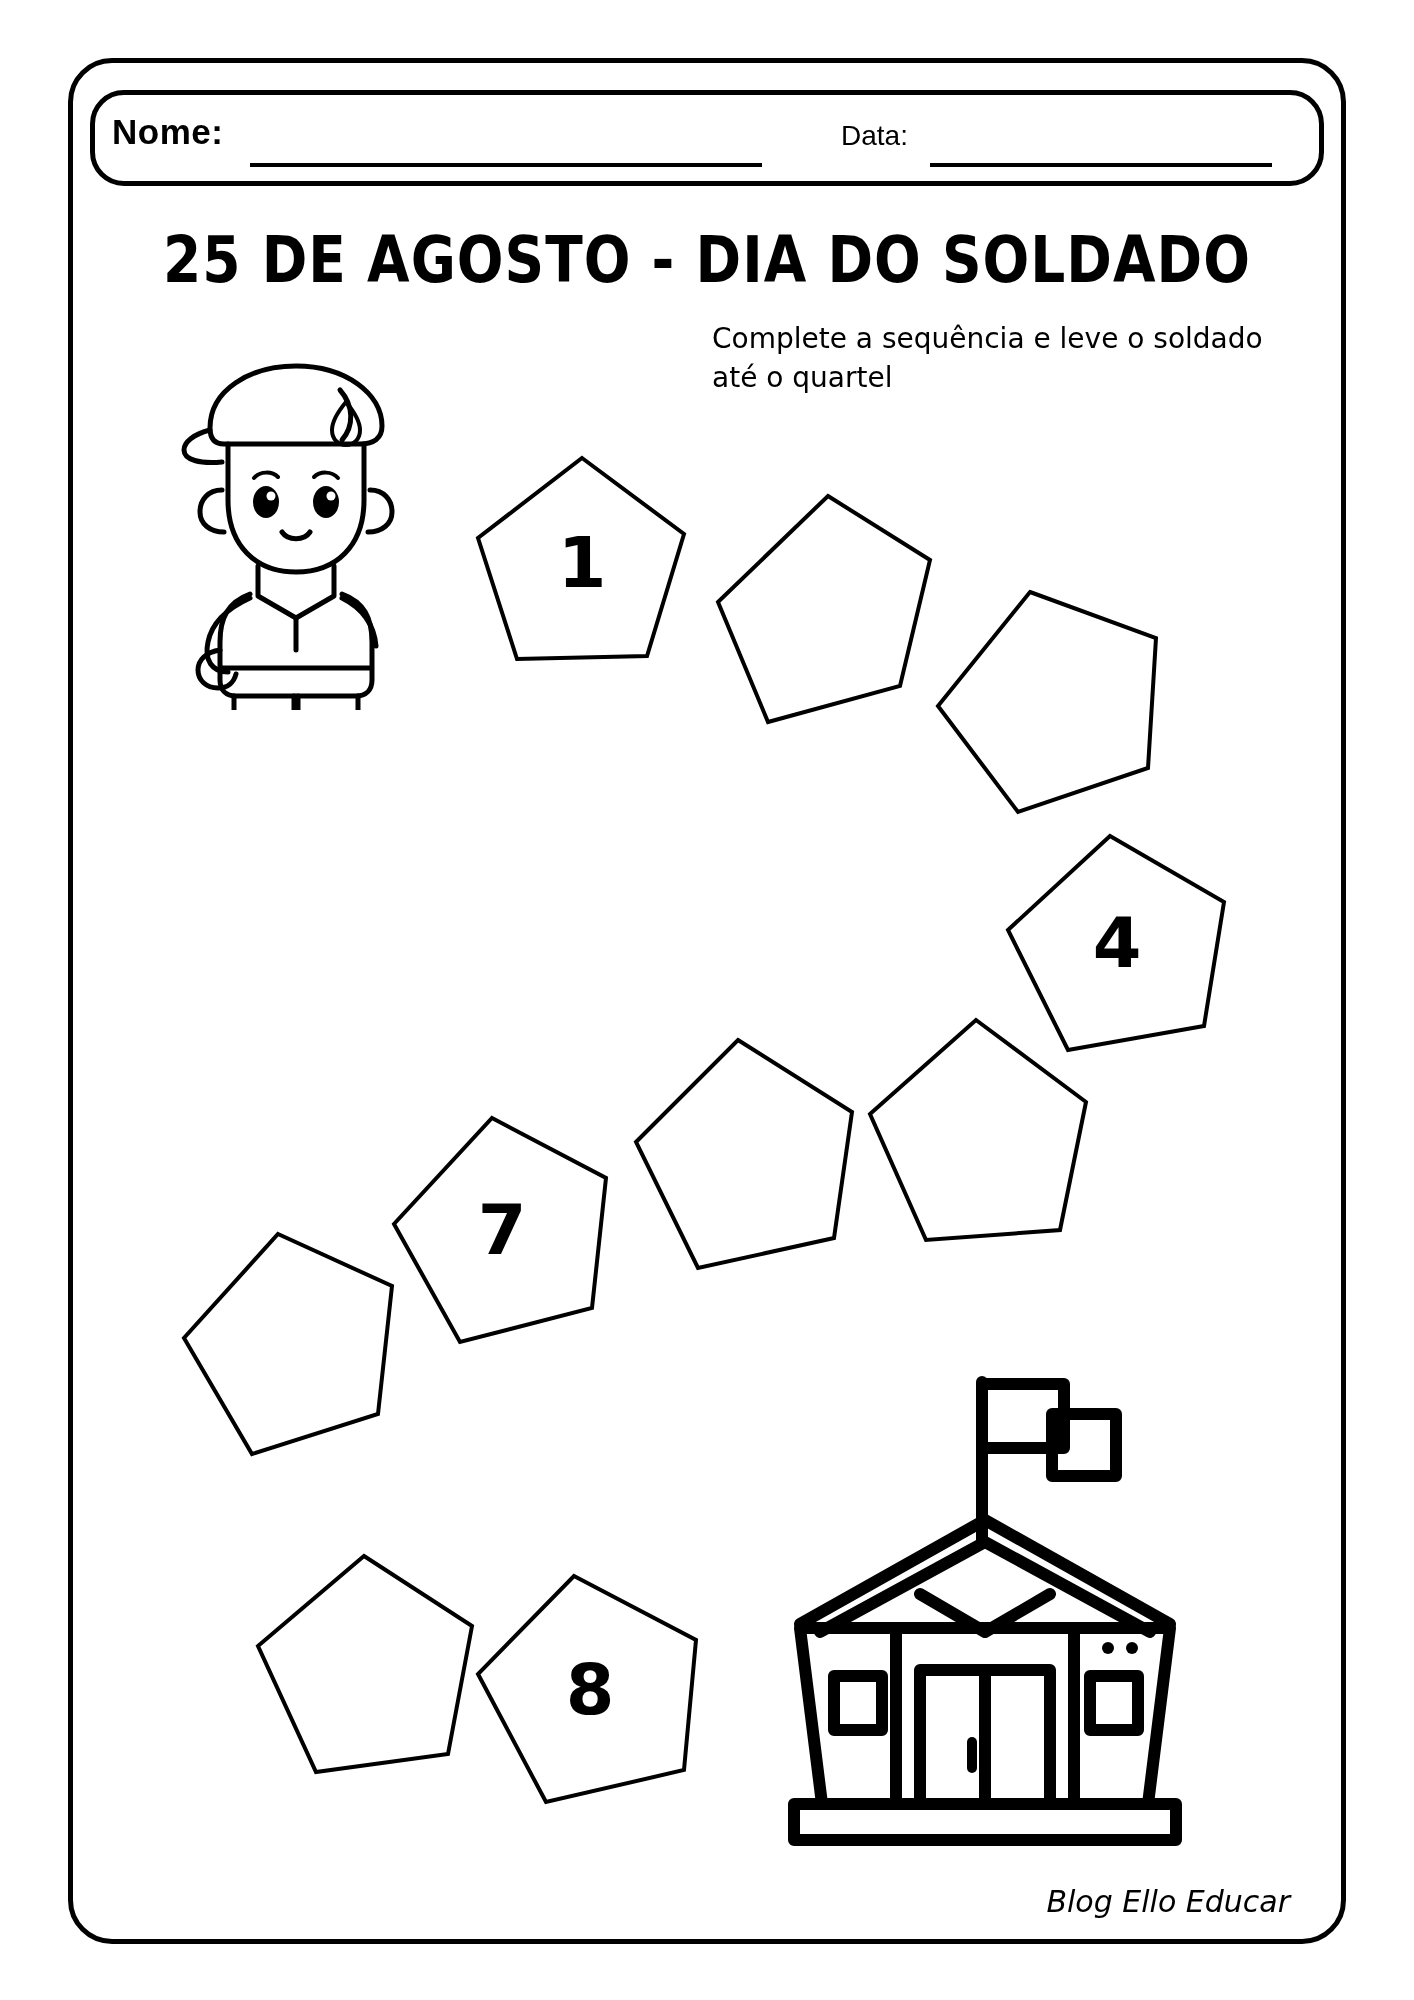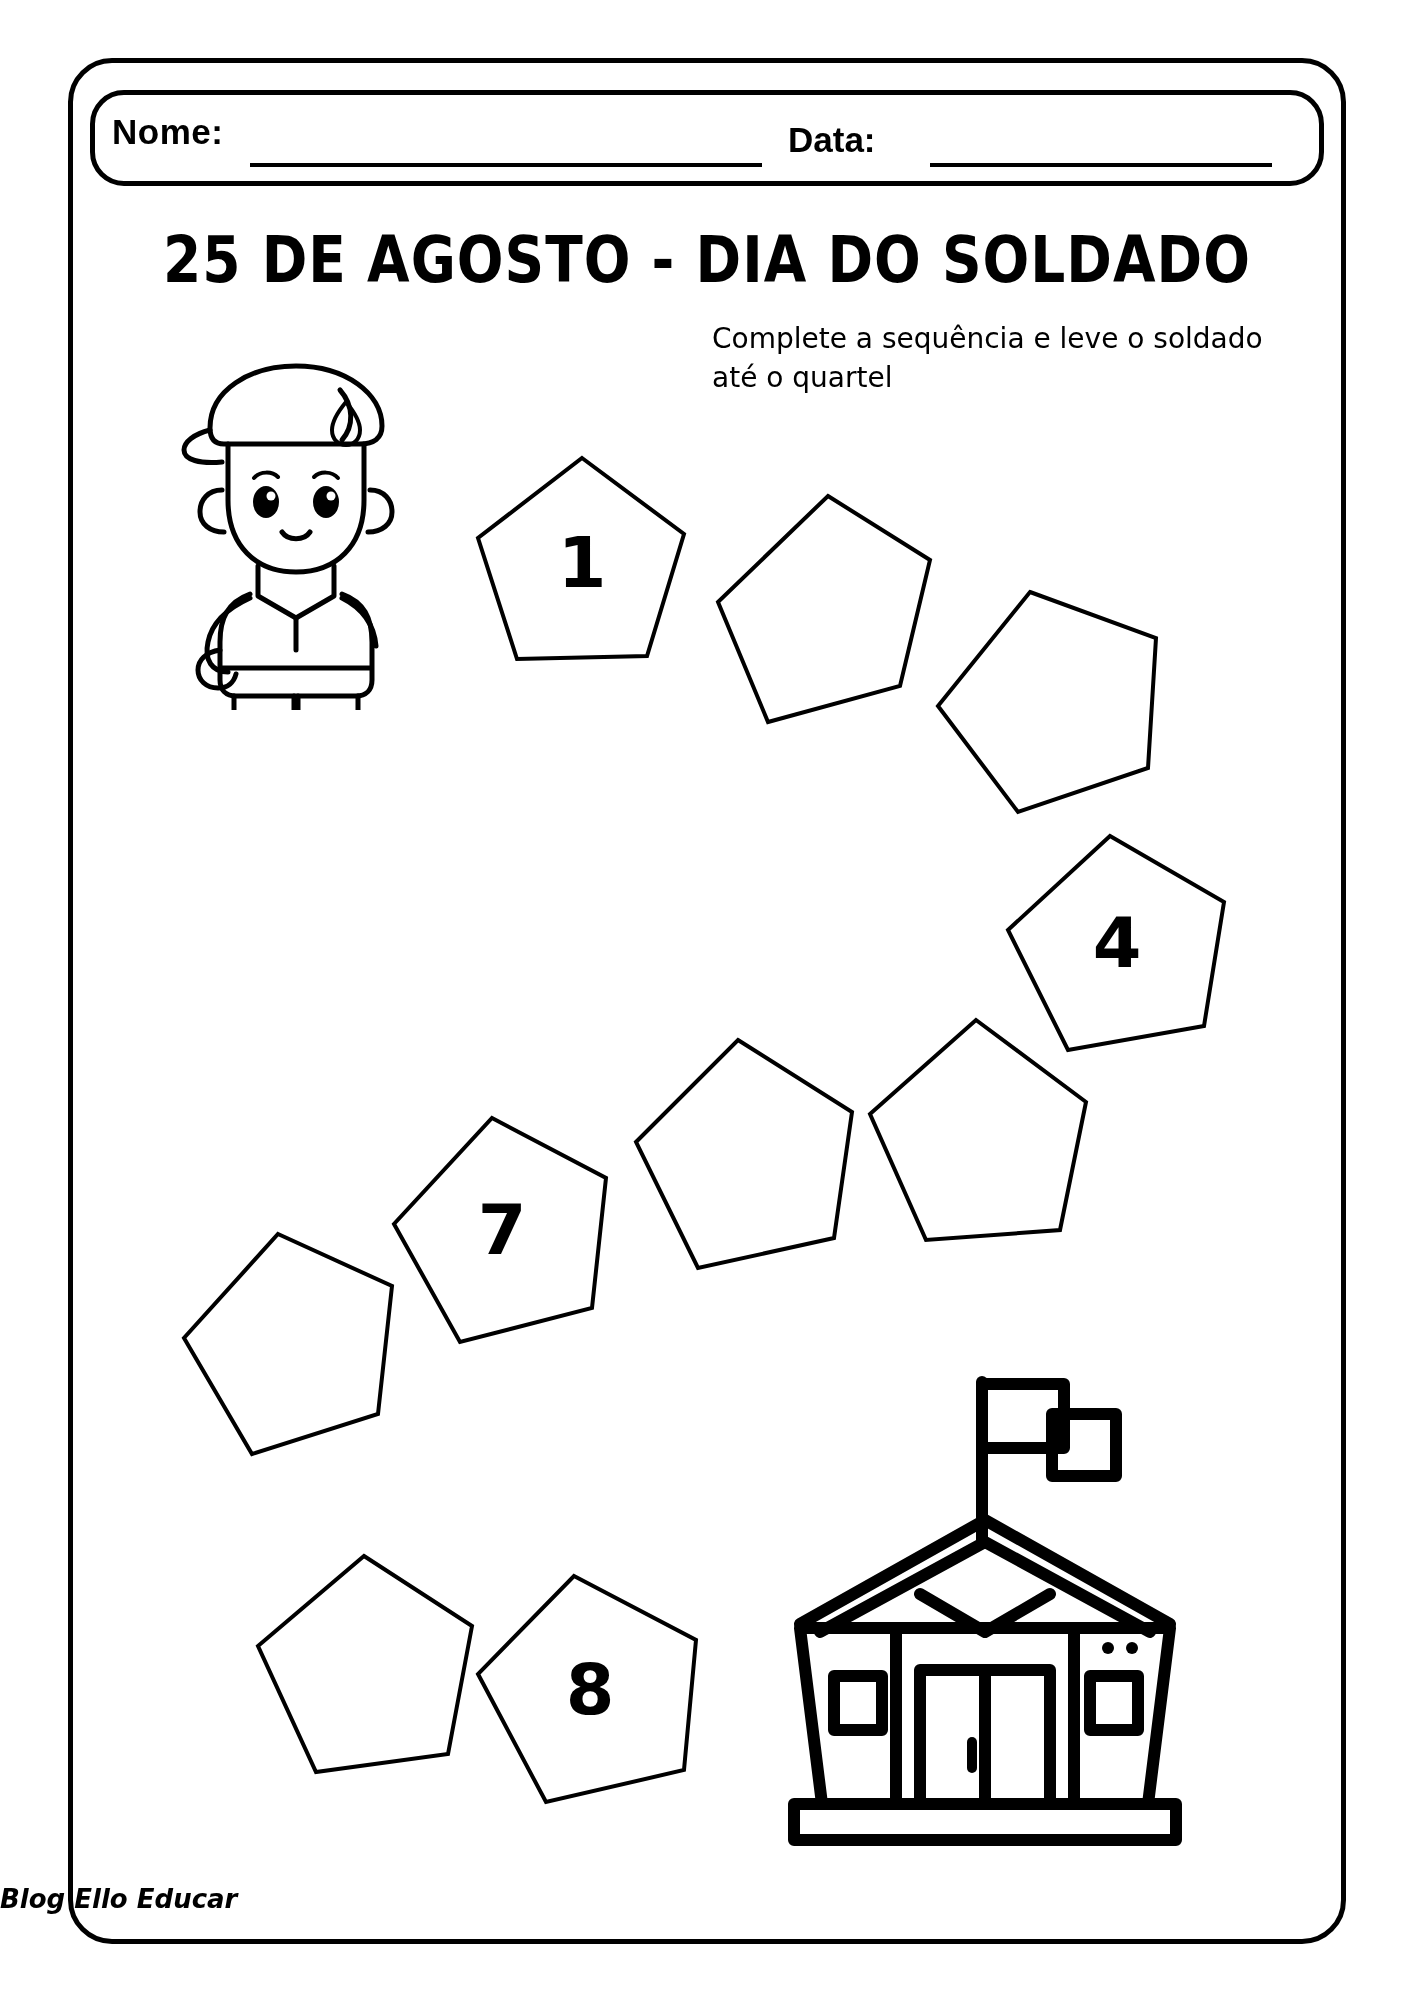--- a/index.html
+++ b/index.html
@@ -56,24 +56,24 @@
   .name-rule {
     position: absolute;
     left: 250px;
     top: 163px;
     width: 512px;
     height: 0;
     border-top: 4px solid #000;
   }
   .date-label {
     position: absolute;
-    left: 788px;
+    left: 841px;
     top: 120px;
-    font-size: 35px;
-    font-weight: bold;
+    font-size: 28px;
+    font-weight: normal;
   }
   .date-rule {
     position: absolute;
     left: 930px;
     top: 163px;
     width: 342px;
     height: 0;
     border-top: 4px solid #000;
   }
 
@@ -124,22 +124,23 @@
     line-height: 1;
     z-index: 2;
   }
 
   
   .credit {
     position: absolute;
     left: 0;
     top: 1884px;
     width: 1290px;
-    font-size: 26px;
-    font-weight: bold;
+    text-align: right;
+    font-size: 30px;
+    font-weight: normal;
     font-family: "DejaVu Sans", sans-serif;
     font-style: italic;
   }
 
   .art { position: absolute; }
 </style>
 </head>
 <body>
 
 <div class="page">

